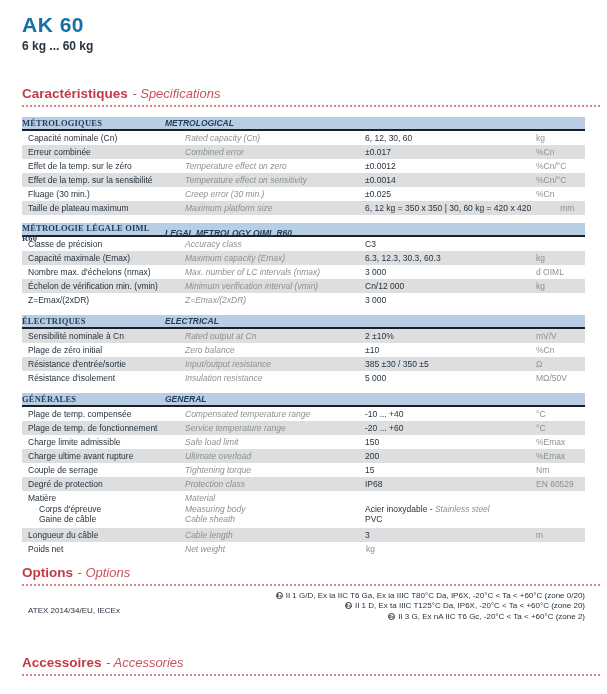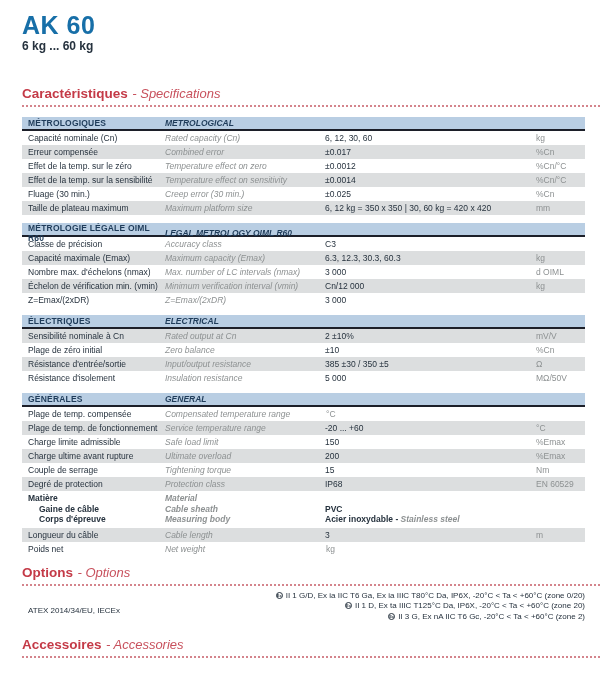--- a/index.html
+++ b/index.html
@@ -1,44 +1,44 @@
 <!DOCTYPE html>
 <html><head>
 <meta charset="utf-8">
 <style>
   * { margin:0; padding:0; box-sizing:border-box; }
   html,body { background:#ffffff; }
   body { width:607px; height:694px; font-family:"Liberation Sans","DejaVu Sans",sans-serif; color:#26323e; }
   .page { width:607px; height:694px; padding:14px 22px 0 22px; background:#fff; overflow:hidden; }
 
-  .title { font-size:25px; font-weight:bold; color:#176fa8; letter-spacing:0.5px; line-height:22px; }
+  .title { font-size:21px; font-weight:bold; color:#176fa8; letter-spacing:0.5px; line-height:22px; }
   .subtitle { font-size:12px; font-weight:bold; color:#26323e; margin-top:3px; }
 
   .sec-head { margin-top:32px; margin-right:-15px; padding-bottom:3px;
               border-bottom:2px dotted #d4848c; line-height:16px; }
   .sec-head .fr { font-size:13.5px; font-weight:bold; color:#c43a47; }
   .sec-head .en { font-size:13px; font-style:italic; color:#c8515d; }
   .sec-head.opts { margin-top:8px; }
-  .sec-head.acc { margin-top:14px; }
+  .sec-head.acc { margin-top:32px; }
 
   .spec-table { margin-top:10px; font-size:8.5px; }
   .spec-table + .spec-table { margin-top:8px; }
   .thead { display:grid; grid-template-columns:143px 1fr; height:14px; align-items:center;
            background:#b9cee3; border-bottom:2px solid #1c1f29; }
-  .thead .hfr { padding-left:6px; font-weight:bold; color:#1f3c5a; letter-spacing:0.2px; }
+  .thead .hfr { padding-left:0; font-weight:bold; color:#1f3c5a; letter-spacing:0.2px;font-family:Liberation Serif, serif; }
   .thead .hen { font-weight:bold; font-style:italic; color:#1f3c5a; }
-  .trow { display:grid; grid-template-columns:143px 160px 1fr 50px; height:14px; align-items:center; }
+  .trow { display:grid; grid-template-columns:143px 160px 1fr 50px; height:14px; align-items:center;gap:20px; }
   .trow.shade, .tblock.shade { background:#dcdedf; }
   .c-fr { padding-left:6px; color:#26323e; white-space:nowrap; }
   .c-en { color:#8d9192; font-style:italic; white-space:nowrap; }
   .c-val { text-align:left; padding-right:8px; color:#26323e; white-space:nowrap; }
   .c-val .em { color:#8d9192; font-style:italic; }
   .c-unit { color:#8d9192; padding-left:1px; white-space:nowrap; }
 
-  .tblock { padding:2px 0 3px 0;font-weight:bold; }
+  .tblock { padding:2px 0 3px 0; }
   .tblock .trow { height:10.5px; }
   .tblock .trow.subrow .c-fr { padding-left:17px; }
 
   .options-block { display:flex; margin-top:5px; align-items:center; font-size:8px; }
   .atex-label { width:200px; padding-left:6px; color:#26323e;margin-top:8px; }
   .cert-lines { flex:1; text-align:right; }
   .cert-line { line-height:10.5px; color:#26323e; white-space:nowrap; }
   .exmark { display:inline-block; width:7px; height:7px; border:1px solid #26323e; border-radius:50%;
             font-size:4px; line-height:5.5px; text-align:center; font-weight:bold;
             vertical-align:1px; margin-right:3px; color:#26323e; }
@@ -61,21 +61,21 @@
         <div class="hfr">MÉTROLOGIQUES</div>
         <div class="hen">METROLOGICAL</div>
       </div>
       <div class="trow">
         <div class="c-fr">Capacité nominale (Cn)</div>
         <div class="c-en">Rated capacity (Cn)</div>
         <div class="c-val">6, 12, 30, 60</div>
         <div class="c-unit">kg</div>
       </div>
       <div class="trow shade">
-        <div class="c-fr">Erreur compensée</div>
+        <div class="c-fr">Erreur combinée</div>
         <div class="c-en">Combined error</div>
         <div class="c-val">±0.017</div>
         <div class="c-unit">%Cn</div>
       </div>
       <div class="trow">
         <div class="c-fr">Effet de la temp. sur le zéro</div>
         <div class="c-en">Temperature effect on zero</div>
         <div class="c-val">±0.0012</div>
         <div class="c-unit">%Cn/°C</div>
       </div>
@@ -165,20 +165,21 @@
       </div>
     </div>
   <div class="spec-table">
       <div class="thead">
         <div class="hfr">GÉNÉRALES</div>
         <div class="hen">GENERAL</div>
       </div>
       <div class="trow">
         <div class="c-fr">Plage de temp. compensée</div>
         <div class="c-en">Compensated temperature range</div>
+        <div class="c-val">-10 ... +40</div>
         <div class="c-unit">°C</div>
       </div>
       <div class="trow shade">
         <div class="c-fr">Plage de temp. de fonctionnement</div>
         <div class="c-en">Service temperature range</div>
         <div class="c-val">-20 ... +60</div>
         <div class="c-unit">°C</div>
       </div>
       <div class="trow">
         <div class="c-fr">Charge limite admissible</div>
@@ -205,29 +206,29 @@
         <div class="c-unit">EN 60529</div>
       </div>
       <div class="tblock">
         <div class="trow">
           <div class="c-fr">Matière</div>
           <div class="c-en">Material</div>
           <div class="c-val"></div>
           <div class="c-unit"></div>
         </div>
         <div class="trow subrow">
+          <div class="c-fr">Corps d'épreuve</div>
+          <div class="c-en">Measuring body</div>
+          <div class="c-val">Acier inoxydable - <span class="em">Stainless steel</span></div>
+          <div class="c-unit"></div>
+        </div>
+        <div class="trow subrow">
           <div class="c-fr">Gaine de câble</div>
           <div class="c-en">Cable sheath</div>
           <div class="c-val">PVC</div>
-          <div class="c-unit"></div>
-        </div>
-        <div class="trow subrow">
-          <div class="c-fr">Corps d'épreuve</div>
-          <div class="c-en">Measuring body</div>
-          <div class="c-val">Acier inoxydable - <span class="em">Stainless steel</span></div>
           <div class="c-unit"></div>
         </div>
       </div>
       <div class="trow shade">
         <div class="c-fr">Longueur du câble</div>
         <div class="c-en">Cable length</div>
         <div class="c-val">3</div>
         <div class="c-unit">m</div>
       </div>
       <div class="trow">

